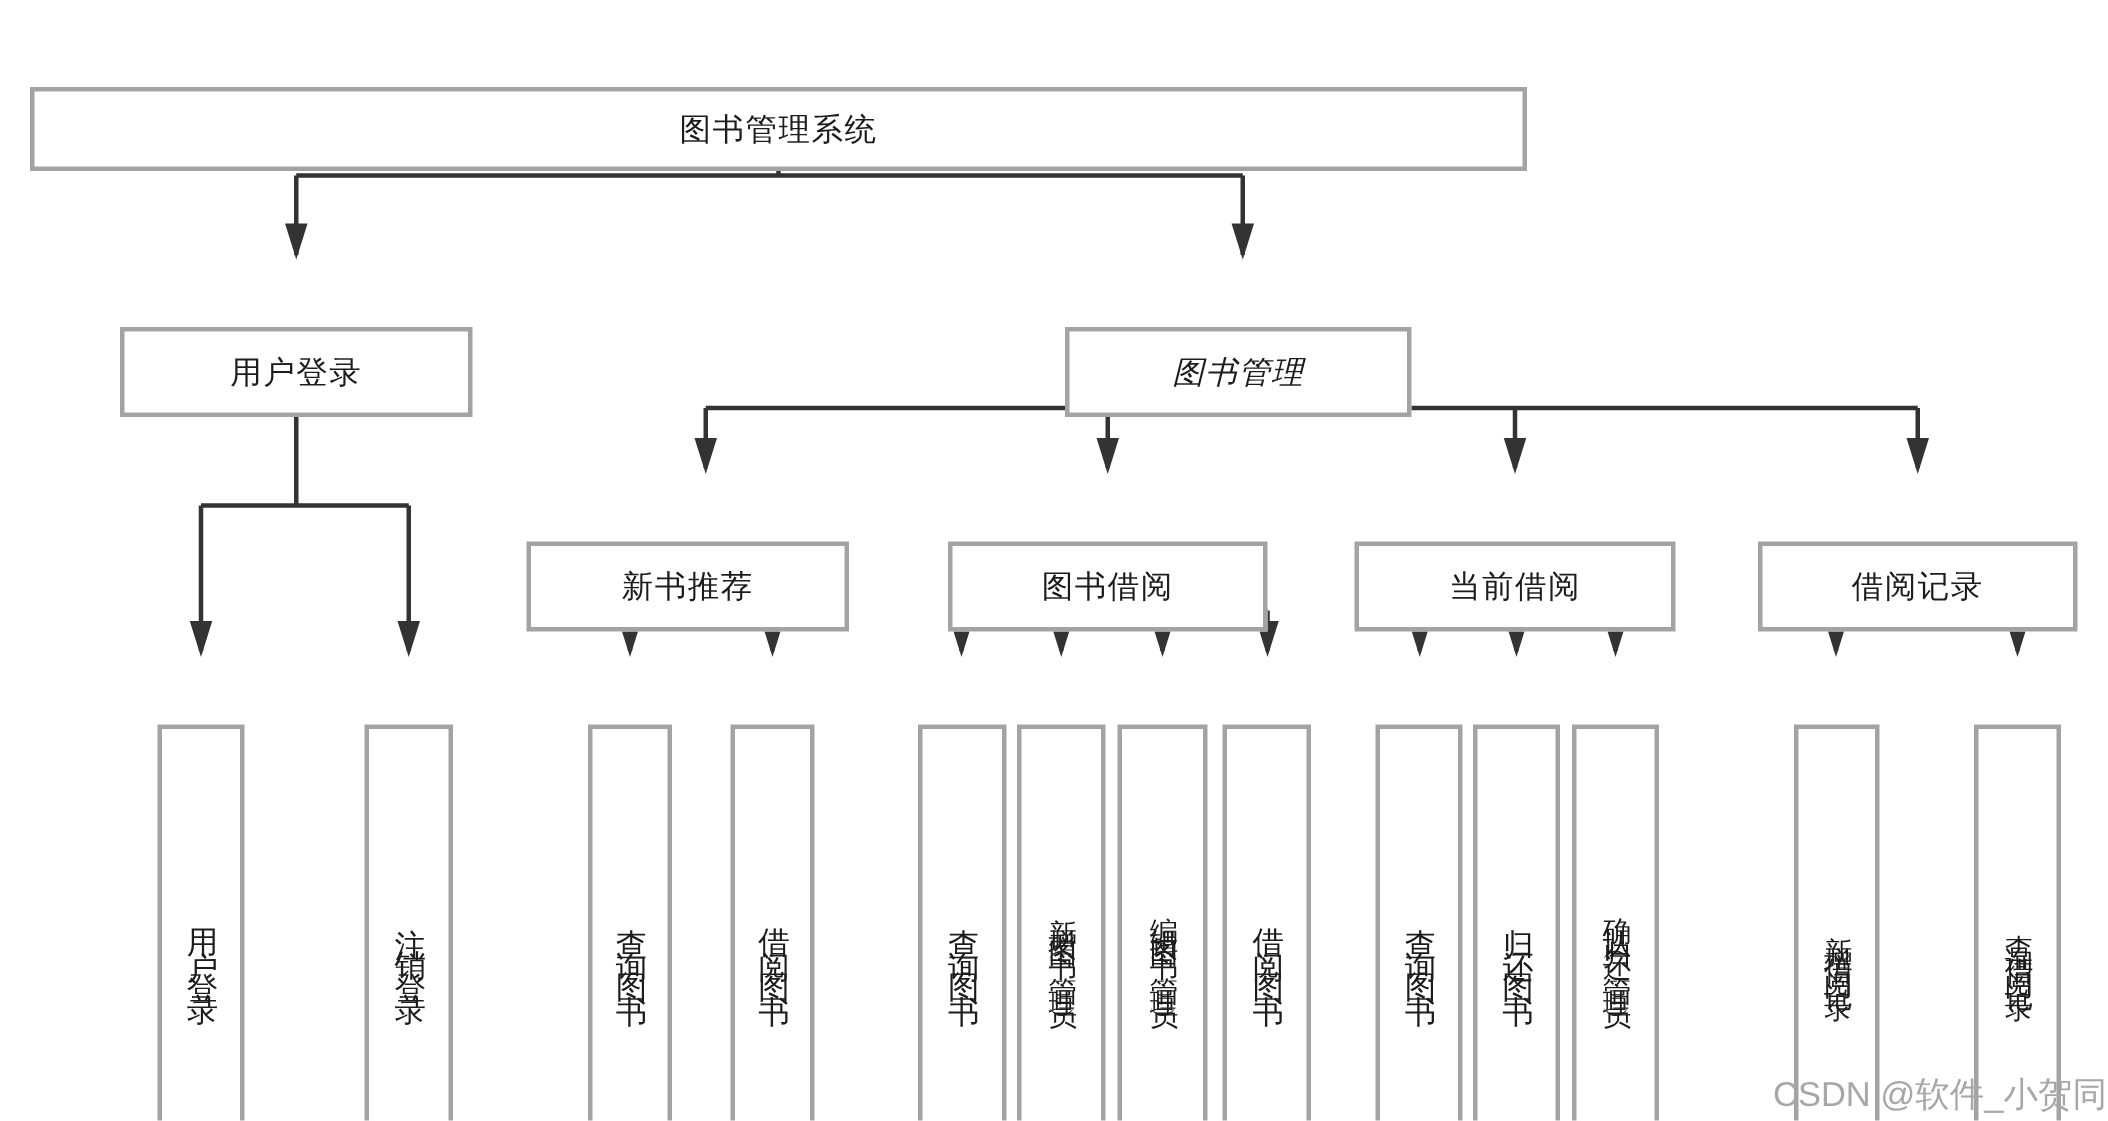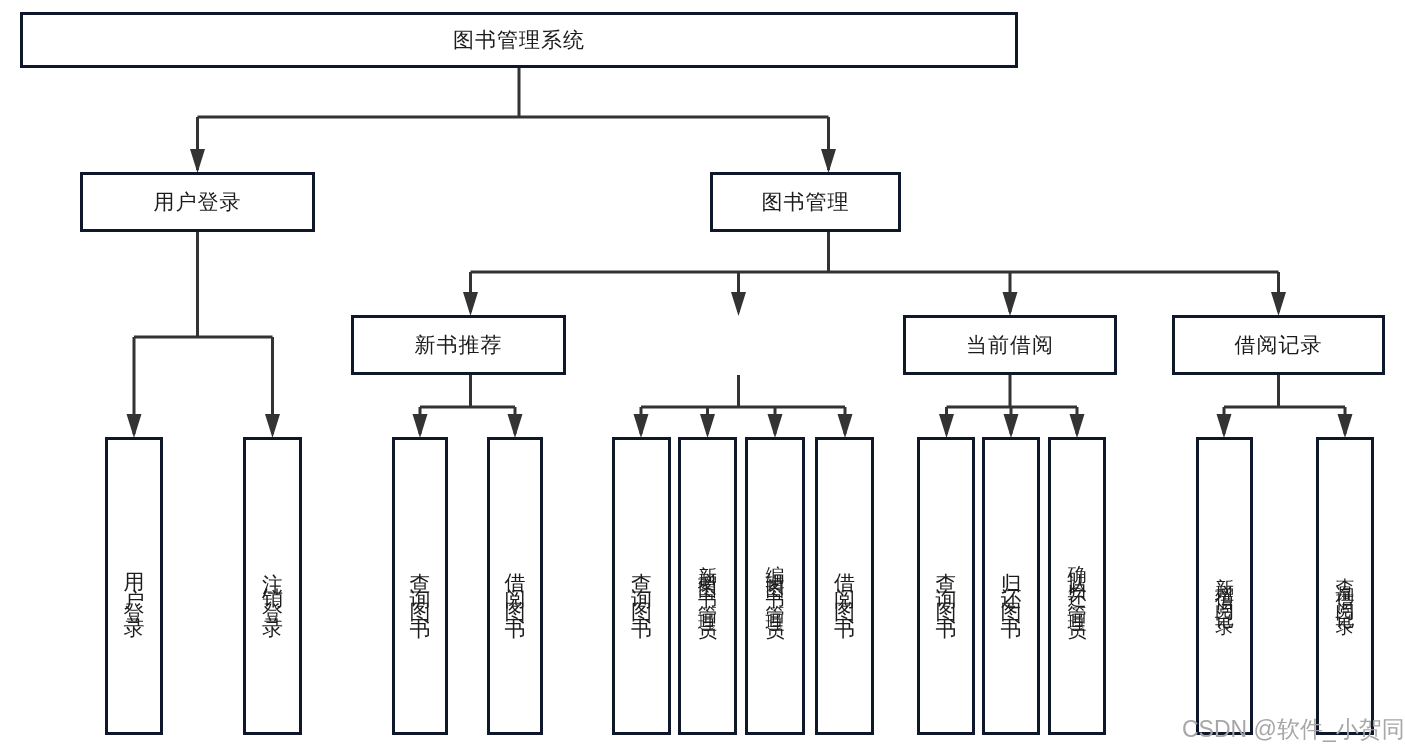--- a/index.html
+++ b/index.html
@@ -7,38 +7,39 @@
     width: 1405px; height: 747px;
     background: #ffffff;
     font-family: "Liberation Sans", sans-serif;
     position: relative;
     overflow: hidden;
   }
   #stage { position: absolute; left: 0; top: 0; width: 1405px; height: 747px; }
   svg.connectors { position: absolute; left: 0; top: 0; pointer-events: none; }
   .node {
     position: absolute;
-    border: 3px solid #0f172a;
+    border: 3px solid #a3a3a3;
     background: #ffffff;
     display: flex;
     align-items: center;
     justify-content: center;
     color: #1c1c1c;
+    margin-top: 46px;
   }
   .node-h { font-size: 21px; letter-spacing: 1px; }
   .node-v {
     writing-mode: vertical-rl;
     text-orientation: mixed;
     font-size: 21px;
     letter-spacing: 15px;
   }
   .node-v.tight { font-size: 19px; letter-spacing: 8px; }
   .root-box    { left: 20px;  top: 12px;  width: 998px; height: 56px; }
   .lvl2-a      { left: 80px;  top: 172px; width: 235px; height: 60px; }
-  .lvl2-b      { left: 710px; top: 172px; width: 191px; height: 60px; }
+  .lvl2-b      { left: 710px; top: 172px; width: 231px; height: 60px; font-style: italic; }
   .lvl3-1      { left: 351px; top: 315px; width: 215px; height: 60px; }
   .lvl3-2      { left: 632px; top: 315px; width: 213px; height: 60px; }
   .lvl3-3      { left: 903px; top: 315px; width: 214px; height: 60px; }
   .lvl3-4      { left: 1172px;top: 315px; width: 213px; height: 60px; }
   .leaf        { top: 437px; height: 298px; }
   .leaf-a1 { left: 105px;  width: 58px; }
   .leaf-a2 { left: 243px;  width: 59px; }
   .leaf-b1 { left: 392px;  width: 56px; }
   .leaf-b2 { left: 487px;  width: 56px; }
   .leaf-c1 { left: 612px;  width: 59px; }
@@ -99,20 +100,21 @@
       <use href="#ah" x="1345" y="438"></use>
     </g>
   </svg>
 
   <div class="node node-h root-box">图书管理系统</div>
 
   <div class="node node-h lvl2-a">用户登录</div>
   <div class="node node-h lvl2-b">图书管理</div>
 
   <div class="node node-h lvl3-1">新书推荐</div>
+  <div class="node node-h lvl3-2">图书借阅</div>
   <div class="node node-h lvl3-3">当前借阅</div>
   <div class="node node-h lvl3-4">借阅记录</div>
 
   <div class="node node-v leaf leaf-a1">用户登录</div>
   <div class="node node-v leaf leaf-a2">注销登录</div>
 
   <div class="node node-v leaf leaf-b1">查询图书</div>
   <div class="node node-v leaf leaf-b2">借阅图书</div>
 
   <div class="node node-v leaf leaf-c1">查询图书</div>

